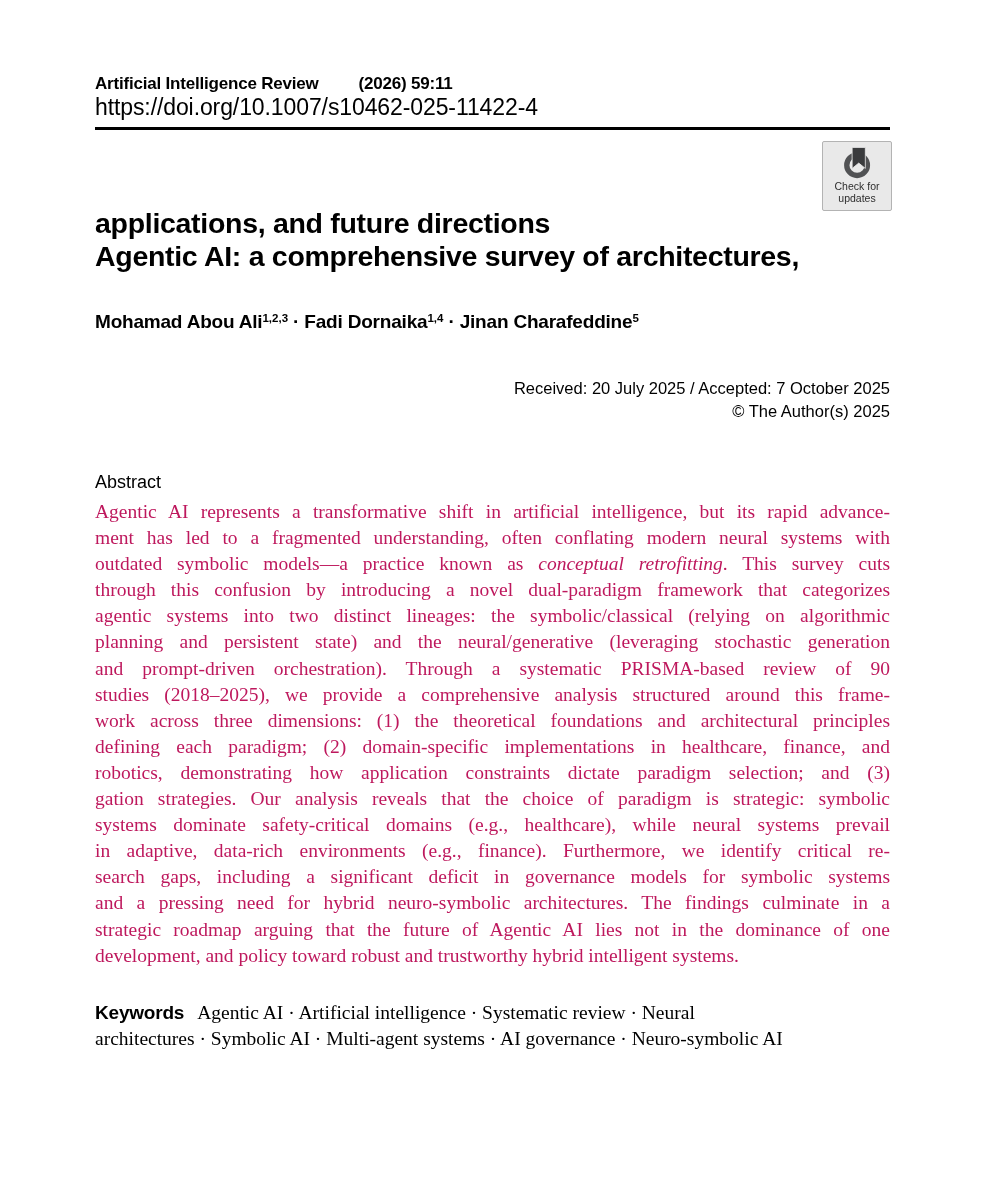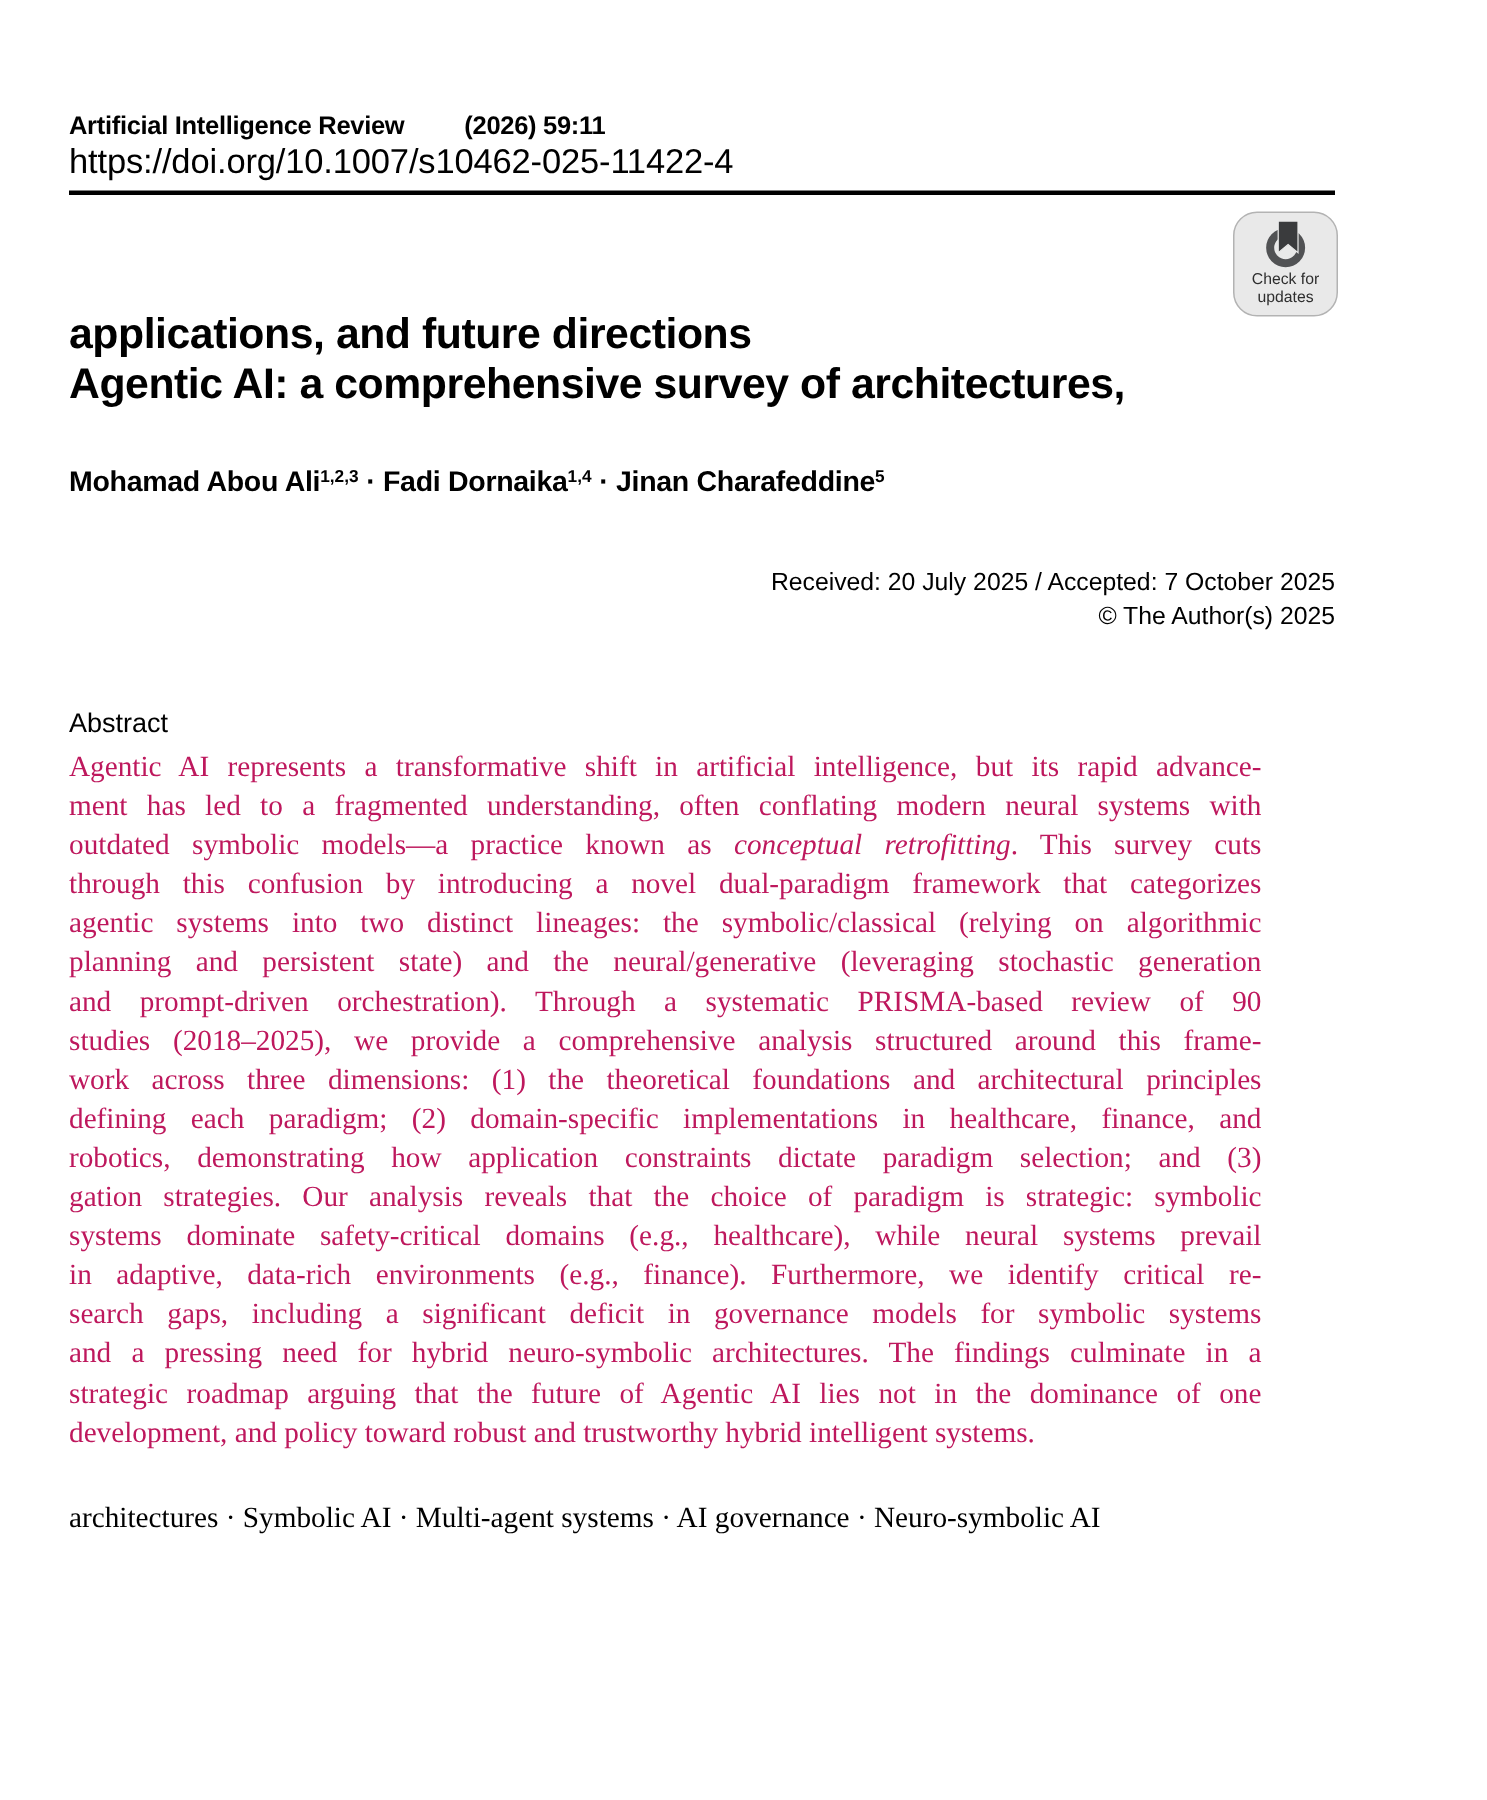--- a/index.html
+++ b/index.html
@@ -2,32 +2,32 @@
 <html><head>
 <meta charset="utf-8">
 <style>
   html, body { margin: 0; padding: 0; background: #ffffff; }
   body {
     width: 991px; height: 1200px; position: relative;
     font-family: "Liberation Sans", sans-serif; color: #000;
   }
   .page {
     position: relative; width: 991px; height: 1200px; background: #fff;
-    box-sizing: border-box; padding: 73px 101px 0 46px; overflow: hidden;
+    box-sizing: border-box; padding: 73px 101px 0 95px; overflow: hidden;
   }
 
   
   .journal-line { display: flex; gap: 40px; font-size: 17px; font-weight: 600; line-height: 22px; letter-spacing: -0.2px; }
   .doi-line { font-size: 23px; font-weight: 400; line-height: 22px; margin-top: 1px; letter-spacing: -0.1px; }
   .rule { height: 0; border-bottom: 3.5px solid #000; margin-top: 9px; }
 
   
   .badge {
     position: absolute; top: 141px; right: 99px; width: 70px; box-sizing: border-box;
-    background: #e9e9e9; border: 1px solid #b3b3b3; border-radius: 16px;
+    background: #e9e9e9; border: 1px solid #b3b3b3; border-radius: 2px;
     text-align: center; padding: 5px 2px 6px; cursor: pointer;
   }
   .cm-icon svg { display: block; margin: 0 auto 1px auto; }
   .badge-line { display: block; font-size: 10.5px; line-height: 11.5px; color: #2e2e2e; }
 
   
   .title { margin: 77px 0 0 0; font-size: 28.5px; line-height: 33px; font-weight: 700; letter-spacing: -0.3px; }
   .title div { white-space: nowrap; }
   .authors { margin-top: 37px; font-size: 19px; font-weight: 700; line-height: 24px; letter-spacing: -0.2px; }
   .authors sup { font-size: 11.5px; vertical-align: 0.5em; line-height: 0; letter-spacing: 0; }
@@ -99,16 +99,19 @@
       <div class="aline"><span>gation strategies. Our analysis reveals that the choice of paradigm is strategic: symbolic</span></div>
       <div class="aline"><span>systems dominate safety-critical domains (e.g., healthcare), while neural systems prevail</span></div>
       <div class="aline"><span>in adaptive, data-rich environments (e.g., finance). Furthermore, we identify critical re-</span></div>
       <div class="aline"><span>search gaps, including a significant deficit in governance models for symbolic systems</span></div>
       <div class="aline"><span>and a pressing need for hybrid neuro-symbolic architectures. The findings culminate in a</span></div>
       <div class="aline"><span>strategic roadmap arguing that the future of Agentic AI lies not in the dominance of one</span></div>
       <div class="aline last"><span>development, and policy toward robust and trustworthy hybrid intelligent systems.</span></div>
     </div>
 
   <div class="keywords">
+    <div class="kw-line">
+      <span class="kw-head">Keywords</span><span>Agentic AI · Artificial intelligence · Systematic review · Neural</span>
+    </div>
     <div class="kw-line">architectures · Symbolic AI · Multi-agent systems · AI governance · Neuro-symbolic AI</div>
   </div>
 
 </div>
 
 </body></html>

